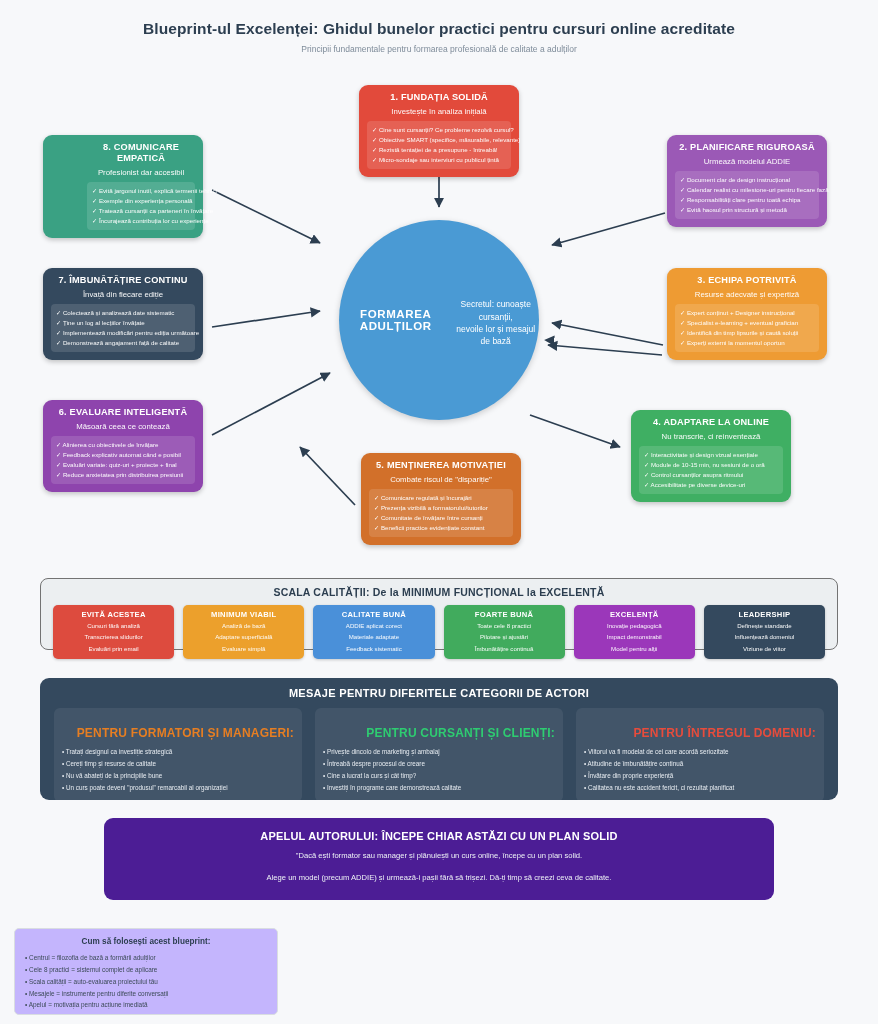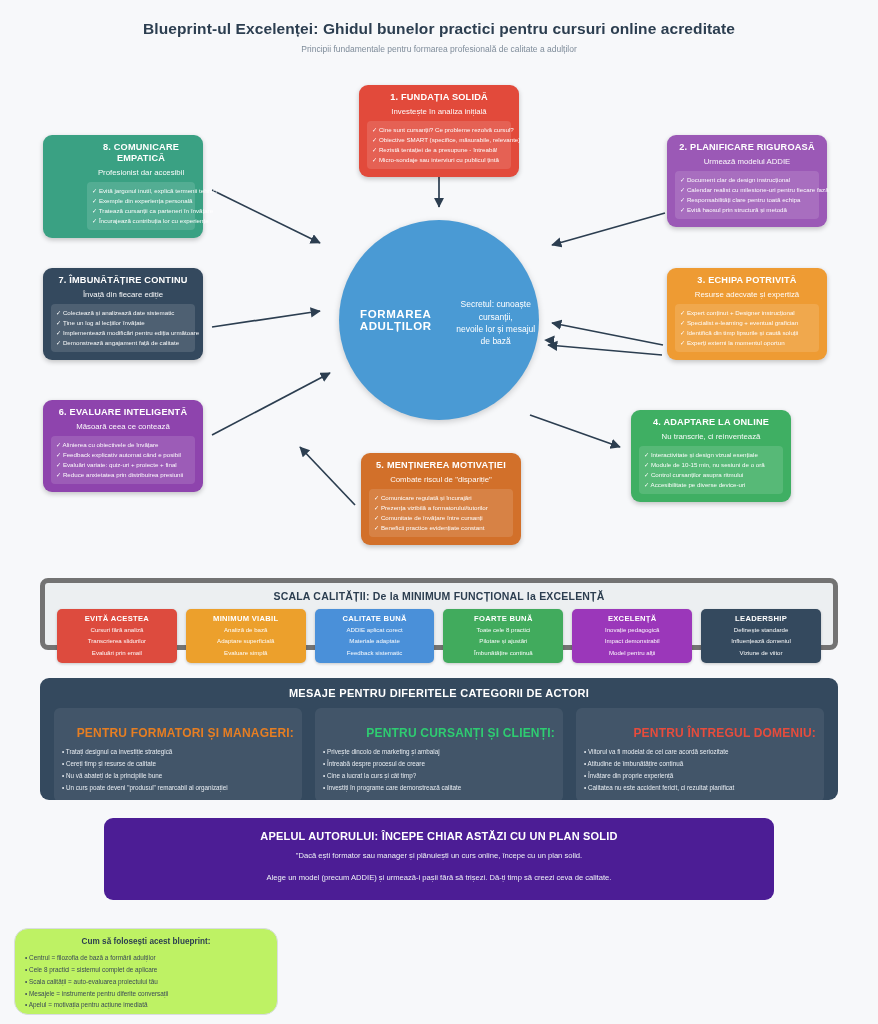--- a/index.html
+++ b/index.html
@@ -75,21 +75,21 @@
   #box6 { left: 43px; top: 345px; background: #8e44ad; }
   #box7 { left: 43px; top: 213px; background: #34495e; }
   #box8 { left: 43px; top: 80px; background: #3aa183; }
 
   .arrows { position: absolute; left: 0; top: 0; width: 878px; height: 510px; }
 
   
   .scale {
     position: absolute; left: 40px; top: 578px;
     width: 798px; height: 72px;
-    background: #eceff1; border: 5px solid #737373;
+    background: #eceff1; border: 1px solid #737373;
     border-radius: 8px; padding: 7px 12px 8px 12px;
   }
   .scale h2 {
     text-align: center; font-size: 10.5px; font-weight: bold;
     color: #2c3e50; letter-spacing: .2px; margin-bottom: 7px;
   }
   .scale-row { display: flex; gap: 9px; }
   .scale-card {
     flex: 1; border-radius: 5px; padding: 5px 3px 6px 3px;
     color: #fff; text-align: center;
@@ -130,22 +130,22 @@
     background: #4c1d95; border-radius: 9px;
     padding: 12px 14px; text-align: center; color: #fff;
   }
   .cta h2 { font-size: 11px; font-weight: bold; letter-spacing: .2px; }
   .cta p { font-size: 7.6px; line-height: 2.05; margin-top: 6px; color: #eef2f6; }
 
   
   .legend {
     position: absolute; left: 14px; top: 928px;
     width: 264px; height: 87px;
-    background: #bef264; border: 1px solid #d9dde1;
-    border-radius: 14px; padding: 8px 10px;
+    background: #c4b5fd; border: 1px solid #d9dde1;
+    border-radius: 5px; padding: 8px 10px;
   }
   .legend h3 { text-align: center; font-size: 8.2px; font-weight: bold; color: #2c3e50; }
   .legend ul { list-style: none; margin-top: 6px; }
   .legend li { font-size: 6.4px; color: #3b4a57; line-height: 1.85; }
 </style>
 </head>
 <body>
 
 <div class="header">
   <h1>Blueprint-ul Excelenței: Ghidul bunelor practici pentru cursuri online acreditate</h1>

